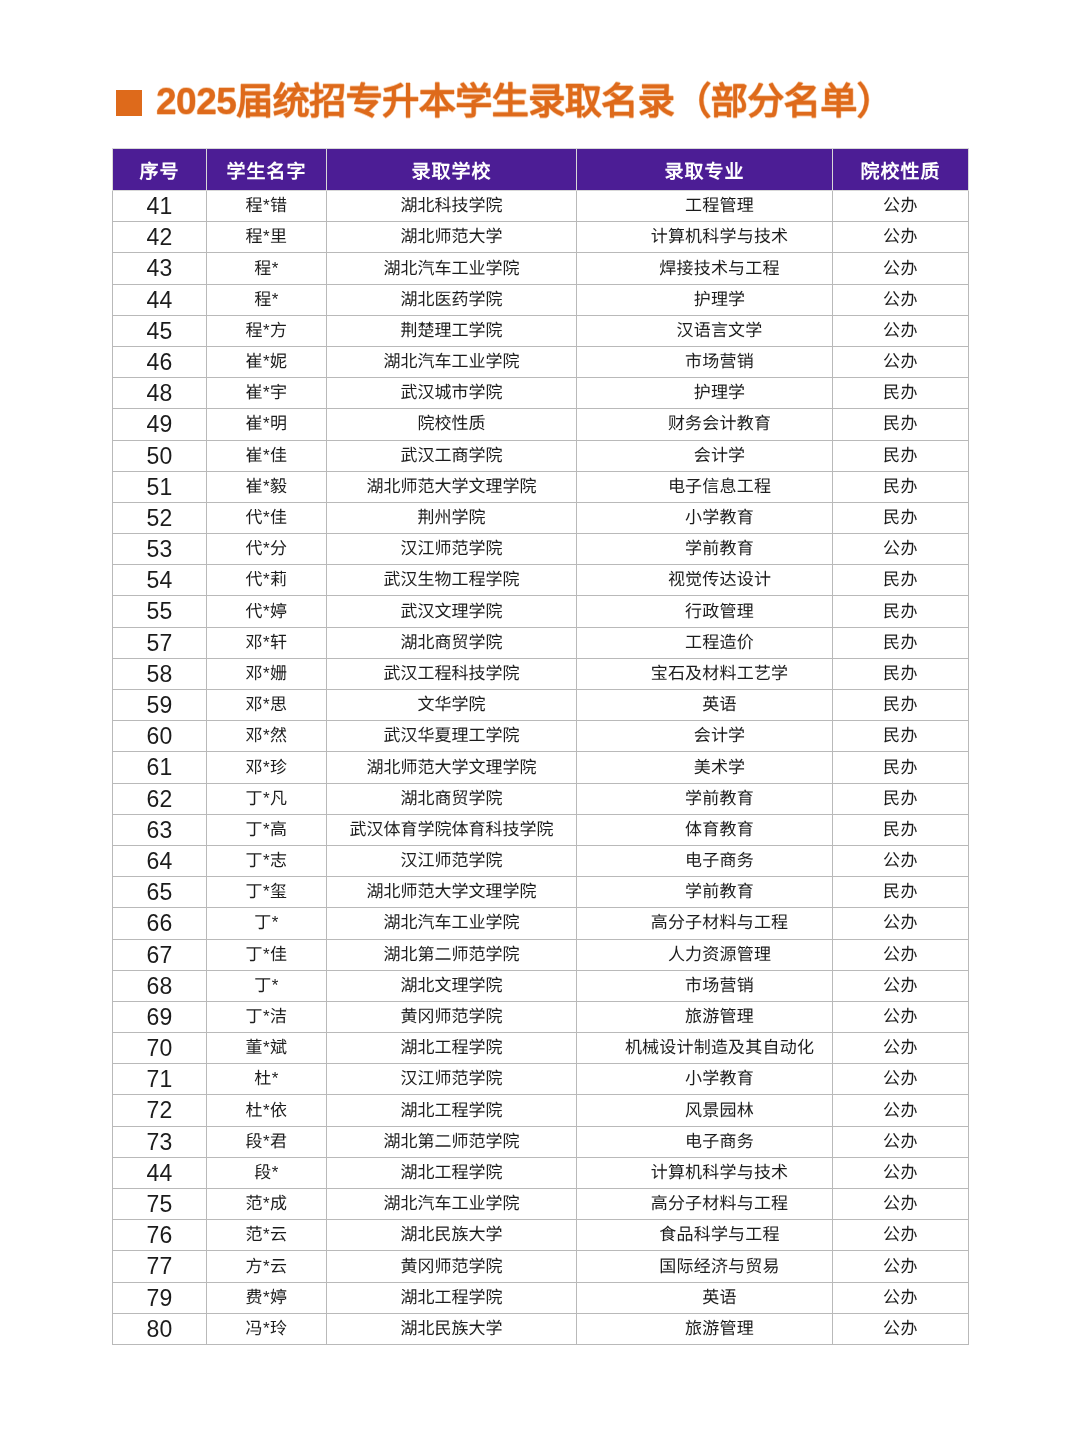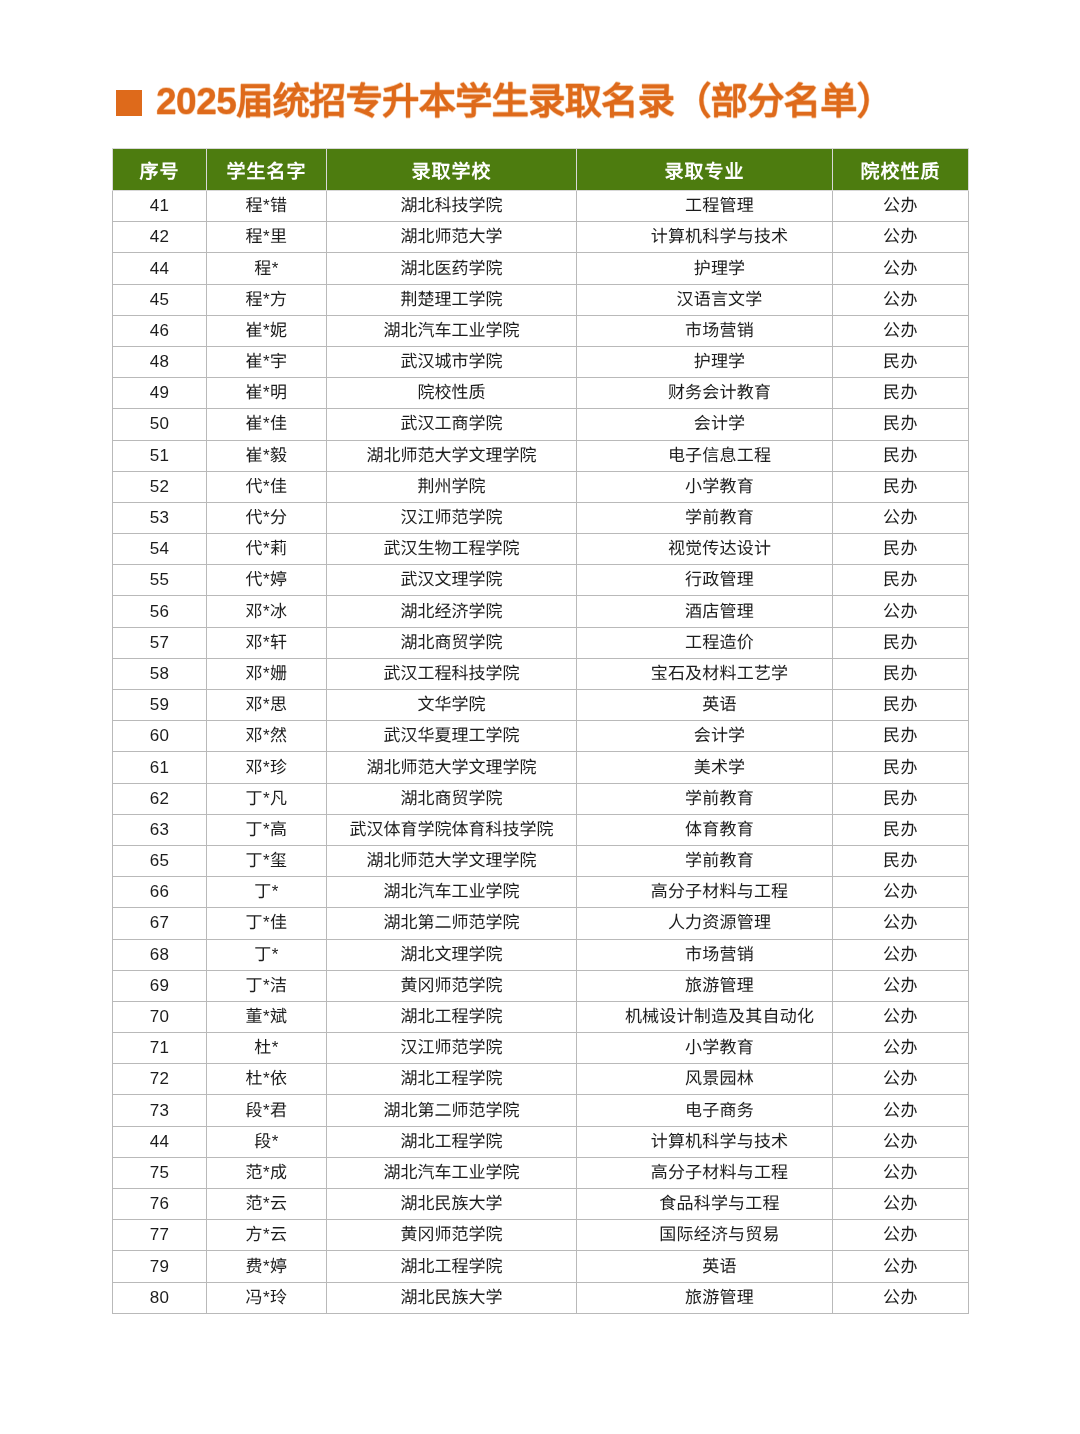--- a/index.html
+++ b/index.html
@@ -67,21 +67,21 @@
     table-layout: fixed;
     background: #ffffff;
   }
   table.roster col.c-idx    { width: 94px;  }
   table.roster col.c-name   { width: 120px; }
   table.roster col.c-school { width: 250px; }
   table.roster col.c-major  { width: 256px; }
   table.roster col.c-type   { width: 136px; }
 
   table.roster thead th {
-    background: #4d7c0f;
+    background: #4c1d95;
     color: #ffffff;
     font-size: 19px;
     font-weight: 700;
     height: 41px;
     text-align: center;
     vertical-align: middle;
     border: 1px solid #d8d8d8;
     letter-spacing: 1px;
     padding: 0;
   }
@@ -92,21 +92,21 @@
     font-size: 17px;
     font-weight: 400;
     color: #1c1c1c;
     border: 1px solid #b9b9b9;
     padding: 0 2px;
     white-space: nowrap;
     overflow: hidden;
     line-height: 1.05;
   }
   table.roster tbody td.idx {
-    font-size: 17px;
+    font-size: 23px;
     letter-spacing: 0.2px;
     margin-left: 12px;
   }
   table.roster tbody td.name,
   table.roster tbody td.type {
     letter-spacing: 0.4px;
   }
   table.roster tbody td.major {
     letter-spacing: 0.2px;
     padding-left: 32px;
@@ -149,20 +149,27 @@
             <td class="type">公办</td>
           </tr>
           <tr>
             <td class="idx">42</td>
             <td class="name">程*里</td>
             <td class="school">湖北师范大学</td>
             <td class="major">计算机科学与技术</td>
             <td class="type">公办</td>
           </tr>
           <tr>
+            <td class="idx">43</td>
+            <td class="name">程*</td>
+            <td class="school">湖北汽车工业学院</td>
+            <td class="major">焊接技术与工程</td>
+            <td class="type">公办</td>
+          </tr>
+          <tr>
             <td class="idx">44</td>
             <td class="name">程*</td>
             <td class="school">湖北医药学院</td>
             <td class="major">护理学</td>
             <td class="type">公办</td>
           </tr>
           <tr>
             <td class="idx">45</td>
             <td class="name">程*方</td>
             <td class="school">荆楚理工学院</td>
@@ -226,27 +233,20 @@
             <td class="type">民办</td>
           </tr>
           <tr>
             <td class="idx">55</td>
             <td class="name">代*婷</td>
             <td class="school">武汉文理学院</td>
             <td class="major">行政管理</td>
             <td class="type">民办</td>
           </tr>
           <tr>
-            <td class="idx">56</td>
-            <td class="name">邓*冰</td>
-            <td class="school">湖北经济学院</td>
-            <td class="major">酒店管理</td>
-            <td class="type">公办</td>
-          </tr>
-          <tr>
             <td class="idx">57</td>
             <td class="name">邓*轩</td>
             <td class="school">湖北商贸学院</td>
             <td class="major">工程造价</td>
             <td class="type">民办</td>
           </tr>
           <tr>
             <td class="idx">58</td>
             <td class="name">邓*姗</td>
             <td class="school">武汉工程科技学院</td>
@@ -282,20 +282,27 @@
             <td class="type">民办</td>
           </tr>
           <tr>
             <td class="idx">63</td>
             <td class="name">丁*高</td>
             <td class="school">武汉体育学院体育科技学院</td>
             <td class="major">体育教育</td>
             <td class="type">民办</td>
           </tr>
           <tr>
+            <td class="idx">64</td>
+            <td class="name">丁*志</td>
+            <td class="school">汉江师范学院</td>
+            <td class="major">电子商务</td>
+            <td class="type">公办</td>
+          </tr>
+          <tr>
             <td class="idx">65</td>
             <td class="name">丁*玺</td>
             <td class="school">湖北师范大学文理学院</td>
             <td class="major">学前教育</td>
             <td class="type">民办</td>
           </tr>
           <tr>
             <td class="idx">66</td>
             <td class="name">丁*</td>
             <td class="school">湖北汽车工业学院</td>

